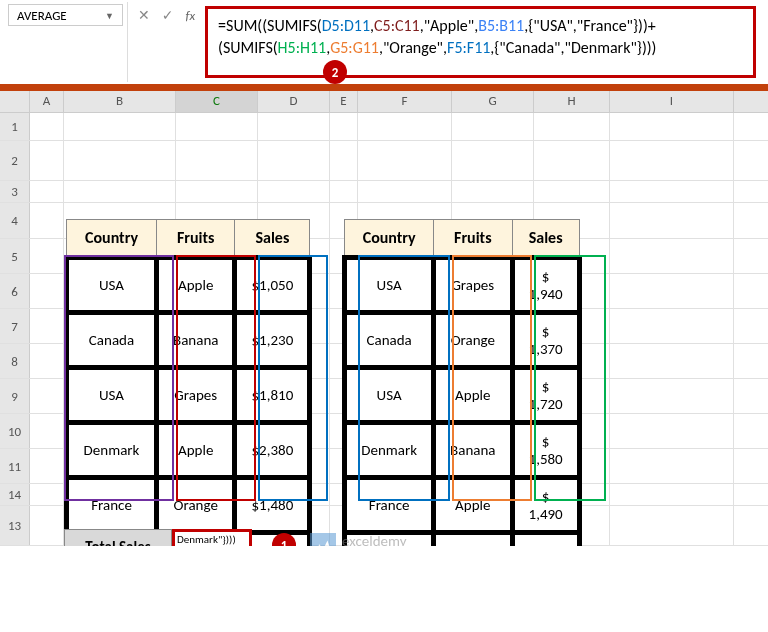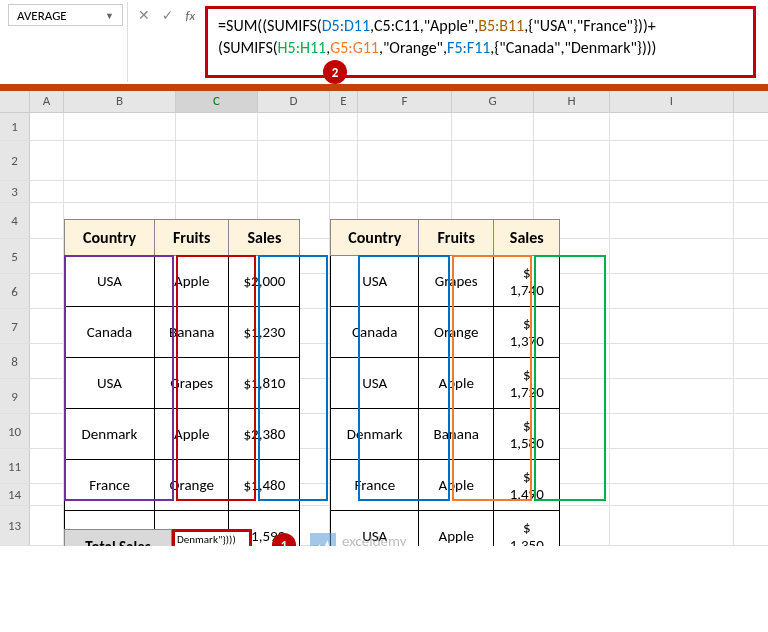--- a/index.html
+++ b/index.html
@@ -10,22 +10,22 @@
     .name-box { width: 115px; display: flex; align-items: center; border: 1px solid #ccc; background: #fff; padding: 3px 8px; margin: 2px 4px; height: 22px; }
     .name-box span:first-child { flex: 1; font-size: 13px; }
     .dropdown-arrow { font-size: 9px; color: #666; }
     .fb-divider { width: 1px; background: #ddd; align-self: stretch; }
     .fb-buttons { display: flex; align-items: center; padding: 2px 10px; gap: 12px; height: 26px; }
     .fb-btn { color: #888; font-size: 14px; cursor: pointer; }
     .fx-label { font-style: italic; font-size: 13px; color: #666; }
     .formula-box { flex: 1; border: 3px solid #c00000; padding: 6px 10px; font-size: 16px; line-height: 1.4; margin: 4px 8px 4px 0; min-height: 72px; position: relative; }
     .formula-box .black { color: #000; }
     .formula-box .blue { color: #0070c0; }
-    .formula-box .red { color: #000000; }
-    .formula-box .purple { color: #a16207; }
+    .formula-box .red { color: #7f1d1d; }
+    .formula-box .purple { color: #3b82f6; }
     .formula-box .green { color: #00b050; }
     .formula-box .orange { color: #ed7d31; }
     
     .callout { position: absolute; width: 24px; height: 24px; border-radius: 50%; background: #c00000; color: #fff; display: flex; align-items: center; justify-content: center; font-weight: bold; font-size: 13px; }
     .callout-2 { left: 323px; top: 60px; }
     
     
     .col-headers { display: flex; background: #e6e6e6; border-bottom: 1px solid #ccc; height: 22px; }
     .corner { width: 30px; border-right: 1px solid #ccc; background: #e6e6e6; }
     .col-h { border-right: 1px solid #ccc; text-align: center; font-size: 13px; color: #555; padding-top: 2px; }
@@ -38,21 +38,21 @@
     .cell { border-right: 1px solid #e0e0e0; padding: 4px; }
     
     
     .title-area { position: absolute; left: 60px; top: 36px; width: 660px; text-align: center; }
     .title-text { font-size: 20px; font-weight: bold; color: #1f4e79; border-bottom: 2px solid #4472c4; padding-bottom: 4px; display: inline-block; width: 540px; }
     
     
     .tables { position: absolute; left: 64px; top: 106px; display: flex; gap: 30px; }
     .tbl { border-collapse: collapse; }
     .tbl th { background: #fef4dd; border: 1px solid #888; padding: 8px 14px; font-size: 16px; font-weight: bold; }
-    .tbl td { border: 1px solid #000000; padding: 7px 14px; font-size: 15px; text-align: center; background: #fff; }
+    .tbl td { border: 5px solid #000000; padding: 7px 14px; font-size: 15px; text-align: center; background: #fff; }
     .tbl1 th:nth-child(1), .tbl1 td:nth-child(1) { width: 90px; }
     .tbl1 th:nth-child(2), .tbl1 td:nth-child(2) { width: 70px; }
     .tbl1 th:nth-child(3), .tbl1 td:nth-child(3) { width: 66px; }
     .tbl2 th:nth-child(1), .tbl2 td:nth-child(1) { width: 88px; }
     .tbl2 th:nth-child(2), .tbl2 td:nth-child(2) { width: 75px; }
     .tbl2 th:nth-child(3), .tbl2 td:nth-child(3) { width: 66px; }
     
     
     .sel-border { position: absolute; border-width: 2px; border-style: solid; pointer-events: none; }
     
@@ -274,21 +274,21 @@
           <tr>
         <th>Country</th>
         <th>Fruits</th>
         <th>Sales</th>
       </tr>
         </thead>
       <tbody id="tb1">
           <tr>
             <td>USA</td>
             <td>Apple</td>
-            <td>$2,000</td>
+            <td>$1,050</td>
           </tr>
           <tr>
             <td>Canada</td>
             <td>Banana</td>
             <td>$1,230</td>
           </tr>
           <tr>
             <td>USA</td>
             <td>Grapes</td>
             <td>$1,810</td>
@@ -320,21 +320,21 @@
           <tr>
         <th>Country</th>
         <th>Fruits</th>
         <th>Sales</th>
       </tr>
         </thead>
       <tbody id="tb2">
           <tr>
             <td>USA</td>
             <td>Grapes</td>
-            <td>$ 1,740</td>
+            <td>$ 1,940</td>
           </tr>
           <tr>
             <td>Canada</td>
             <td>Orange</td>
             <td>$ 1,370</td>
           </tr>
           <tr>
             <td>USA</td>
             <td>Apple</td>
             <td>$ 1,720</td>

